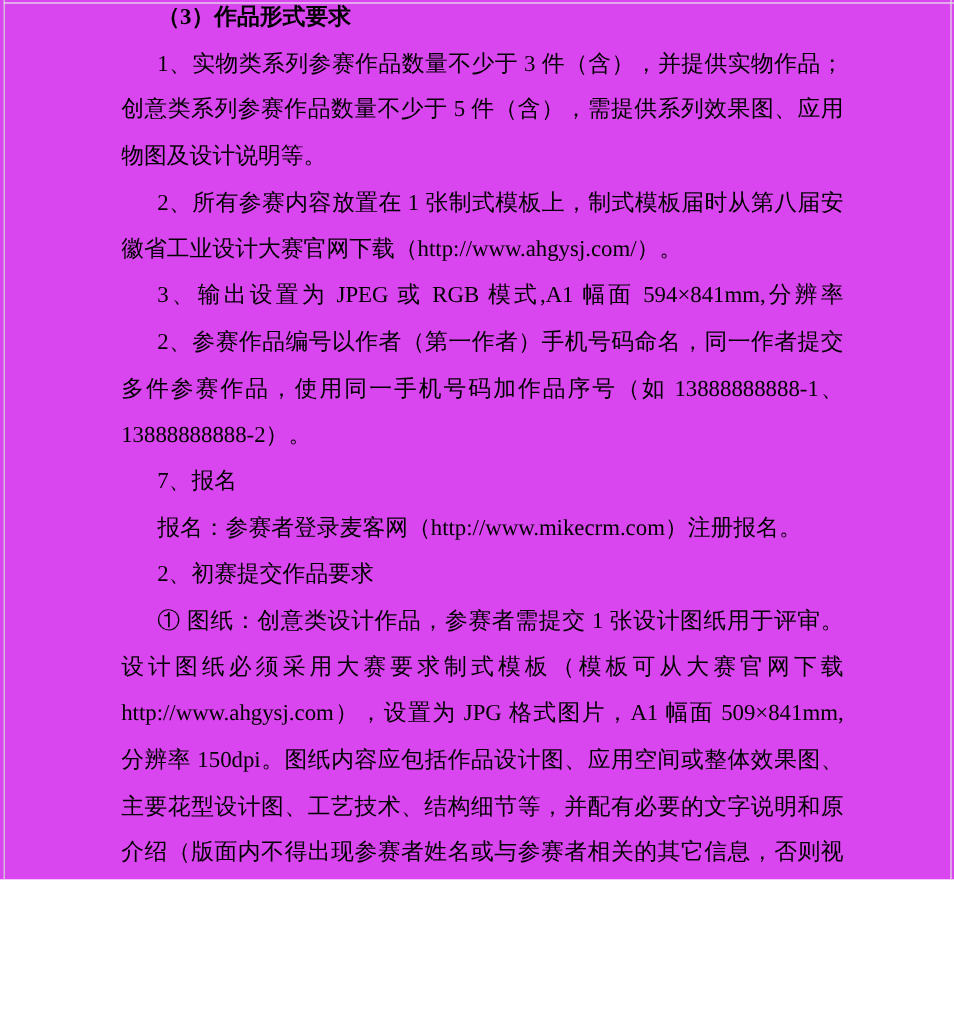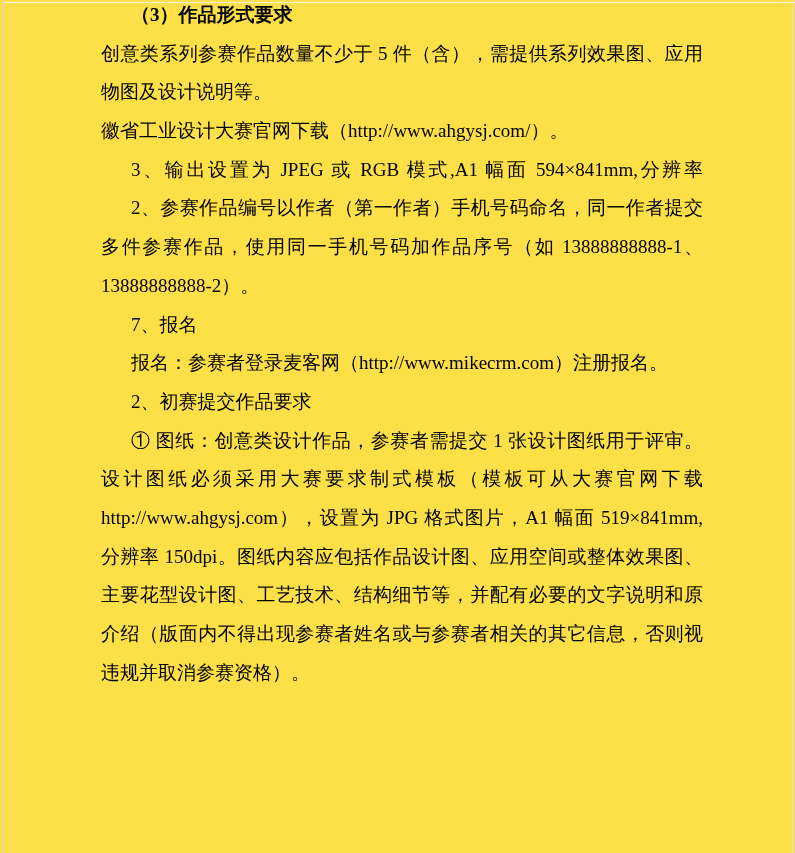--- a/index.html
+++ b/index.html
@@ -5,22 +5,22 @@
   html, body {
     margin: 0;
     padding: 0;
     background: #ffffff;
     font-family: "Liberation Serif", "DejaVu Serif", serif;
     color: #000000;
   }
   .page {
     position: relative;
     width: 795px;
-    height: 853px;
-    background: #fde047;
+    height: 733px;
+    background: #d946ef;
     overflow: hidden;
   }
   .edge-left {
     position: absolute;
     left: 3px; top: 0; bottom: 0;
     width: 1px;
     background: #d5d5d5;
   }
   .edge-right {
     position: absolute;
@@ -62,31 +62,33 @@
 </style>
 </head>
 <body>
 
 <div class="page">
   <div class="edge-top"></div>
   <div class="edge-left"></div>
   <div class="edge-right"></div>
   <div class="content" id="doc-content">
       <div class="line heading">（3）作品形式要求</div>
+      <div class="line first justify">1、实物类系列参赛作品数量不少于 3 件（含），并提供实物作品；</div>
       <div class="line justify">创意类系列参赛作品数量不少于 5 件（含），需提供系列效果图、应用实</div>
       <div class="line">物图及设计说明等。</div>
+      <div class="line first justify">2、所有参赛内容放置在 1 张制式模板上，制式模板届时从第八届安</div>
       <div class="line">徽省工业设计大赛官网下载（http://www.ahgysj.com/）。</div>
       <div class="line first justify">3、输出设置为 JPEG 或 RGB 模式,A1 幅面 594×841mm,分辨率 150dpi。</div>
       <div class="line first justify">2、参赛作品编号以作者（第一作者）手机号码命名，同一作者提交</div>
       <div class="line justify">多件参赛作品，使用同一手机号码加作品序号（如 13888888888-1、</div>
       <div class="line">13888888888-2）。</div>
       <div class="line first">7、报名</div>
       <div class="line first">报名：参赛者登录麦客网（http://www.mikecrm.com）注册报名。</div>
       <div class="line first">2、初赛提交作品要求</div>
       <div class="line first justify">① 图纸：创意类设计作品，参赛者需提交 1 张设计图纸用于评审。</div>
       <div class="line justify">设计图纸必须采用大赛要求制式模板（模板可从大赛官网下载</div>
-      <div class="line justify">http://www.ahgysj.com），设置为 JPG 格式图片，A1 幅面 519×841mm,</div>
+      <div class="line justify">http://www.ahgysj.com），设置为 JPG 格式图片，A1 幅面 509×841mm,</div>
       <div class="line justify">分辨率 150dpi。图纸内容应包括作品设计图、应用空间或整体效果图、</div>
       <div class="line justify">主要花型设计图、工艺技术、结构细节等，并配有必要的文字说明和原理</div>
       <div class="line justify">介绍（版面内不得出现参赛者姓名或与参赛者相关的其它信息，否则视为</div>
       <div class="line">违规并取消参赛资格）。</div>
     </div>
 </div>
 
 </body></html>

